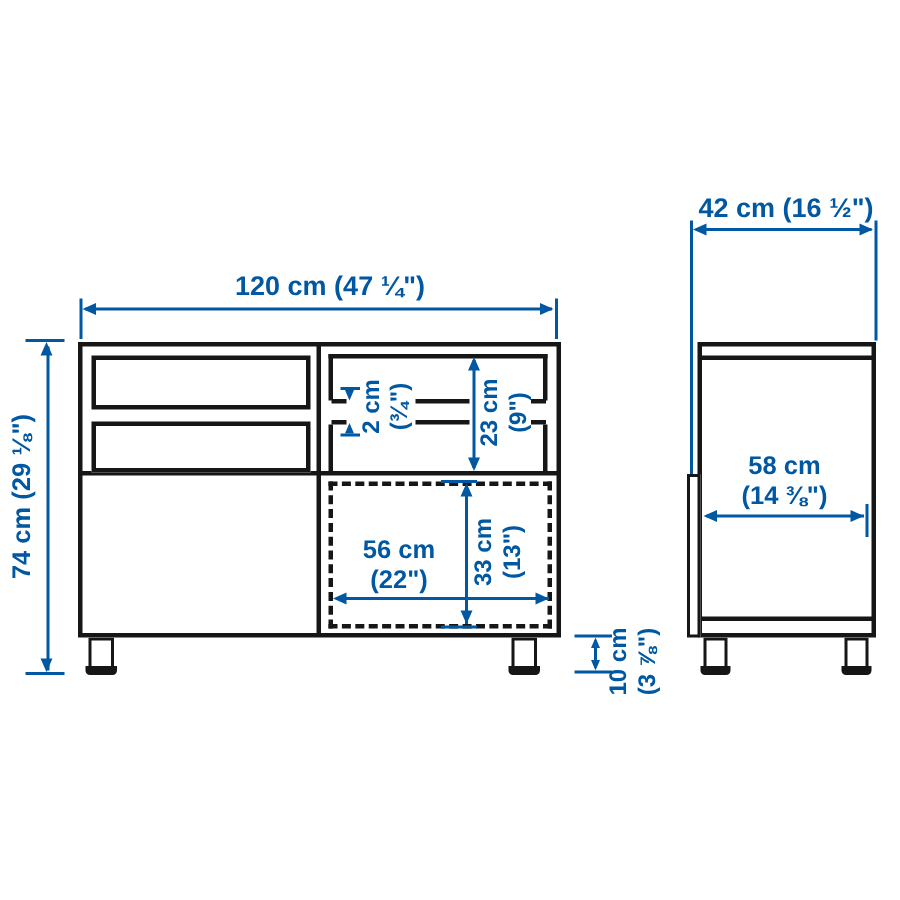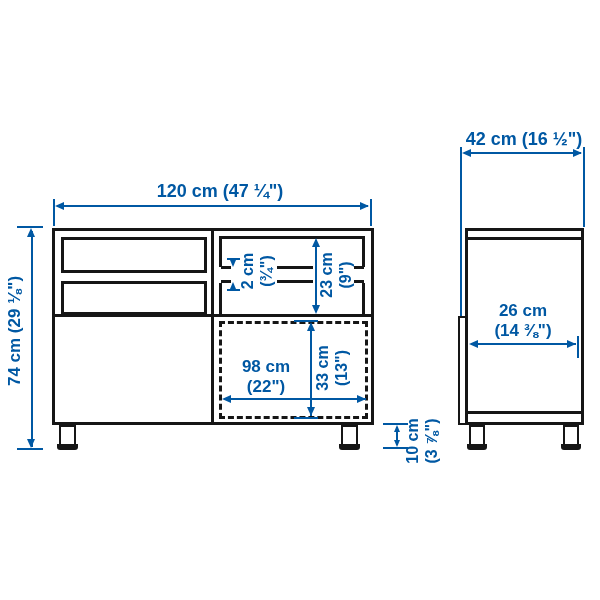--- a/index.html
+++ b/index.html
@@ -106,21 +106,21 @@
       <div>23 cm</div>
       <div>(9")</div>
     </div>
   </div>
 
   <div class="g">
     <div class="b" style="left:224px;top:398px;width:142px;height:2px;"></div>
     <div class="ah ah-l" style="left:222px;top:394.5px;"></div>
     <div class="ah ah-r" style="left:357px;top:394.5px;"></div>
     <div class="lbl f17" style="left:266px;top:377px;">
-      <div>98 cm</div>
+      <div>56 cm</div>
       <div>(22")</div>
     </div>
   </div>
 
   <div class="g">
     <div class="b" style="left:294px;top:320px;width:24px;height:2px;"></div>
     <div class="b" style="left:294px;top:417px;width:24px;height:2px;"></div>
     <div class="b" style="left:310px;top:324px;width:2px;height:92px;"></div>
     <div class="ah ah-u" style="left:306.5px;top:322px;"></div>
     <div class="ah ah-d" style="left:306.5px;top:407px;"></div>
@@ -150,18 +150,18 @@
     <div class="ah ah-r" style="left:573px;top:148.5px;"></div>
     <div class="lbl f18" style="left:524px;top:139px;">42 cm (16 ½")</div>
   </div>
 
   <div class="g">
     <div class="b" style="left:471px;top:343px;width:105px;height:2px;"></div>
     <div class="ah ah-l" style="left:469px;top:339.5px;"></div>
     <div class="ah ah-r" style="left:567px;top:339.5px;"></div>
     <div class="b" style="left:577px;top:336px;width:1.5px;height:22px;"></div>
     <div class="lbl f17" style="left:523px;top:321px;">
-      <div>26 cm</div>
+      <div>58 cm</div>
       <div>(14 ⅜")</div>
     </div>
   </div>
 
 </div>
 
 </body></html>

